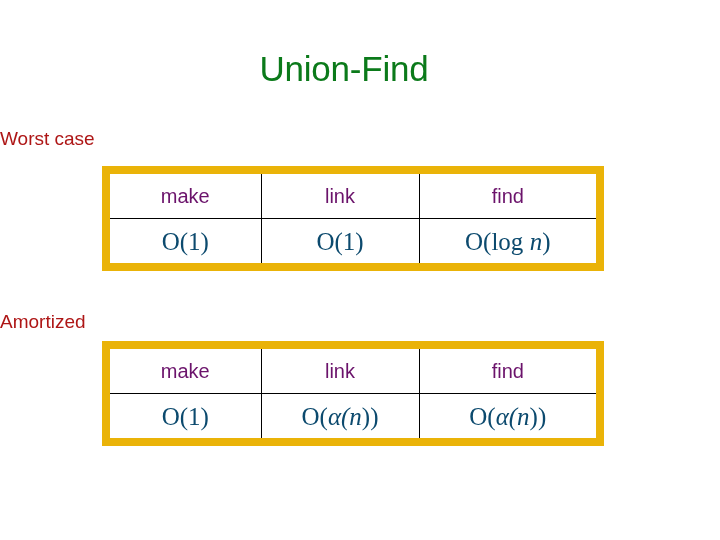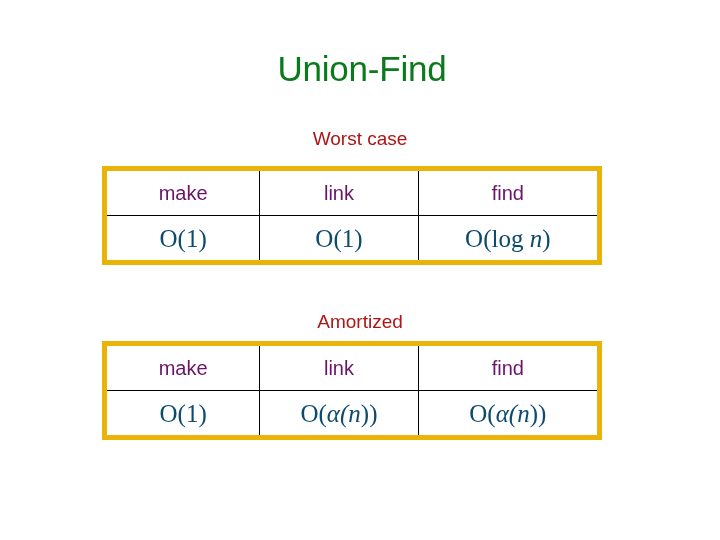--- a/index.html
+++ b/index.html
@@ -20,57 +20,56 @@
     position: absolute;
     inset: 0;
     width: 720px;
     height: 540px;
     background: #ffffff;
   }
 
   
   .slide-title {
     position: absolute;
-    left: 18px;
+    left: 0;
     top: 48px;
     width: 688px;
     text-align: center;
     color: #0b7a1a;
     font-family: "Liberation Sans", sans-serif;
     font-size: 35px;
     line-height: 42px;
     font-weight: 400;
     letter-spacing: -0.2px;
     white-space: nowrap;
   }
 
   
   .section-caption {
     position: absolute;
     left: 0;
     width: 720px;
-    text-align: center;
     color: #ae1616;
     font-family: "Liberation Sans", sans-serif;
     font-size: 19px;
     line-height: 23px;
     font-weight: 400;
     white-space: nowrap;
   }
   .caption-worst { top: 127px; }
   .caption-amortized { top: 310px; }
 
   
   .perf-table {
     position: absolute;
     left: 102px;
     width: 500px;
     border-collapse: collapse;
     table-layout: fixed;
-    border: 5px solid #eab308;
+    border: 8px solid #eab308;
     background: #ffffff;
   }
   .table-worst { top: 166px; }
   .table-amortized { top: 341px; }
 
   .perf-table col.col-make { width: 155px; }
   .perf-table col.col-link { width: 158px; }
   .perf-table col.col-find { width: 181px; }
 
   .perf-table td {

